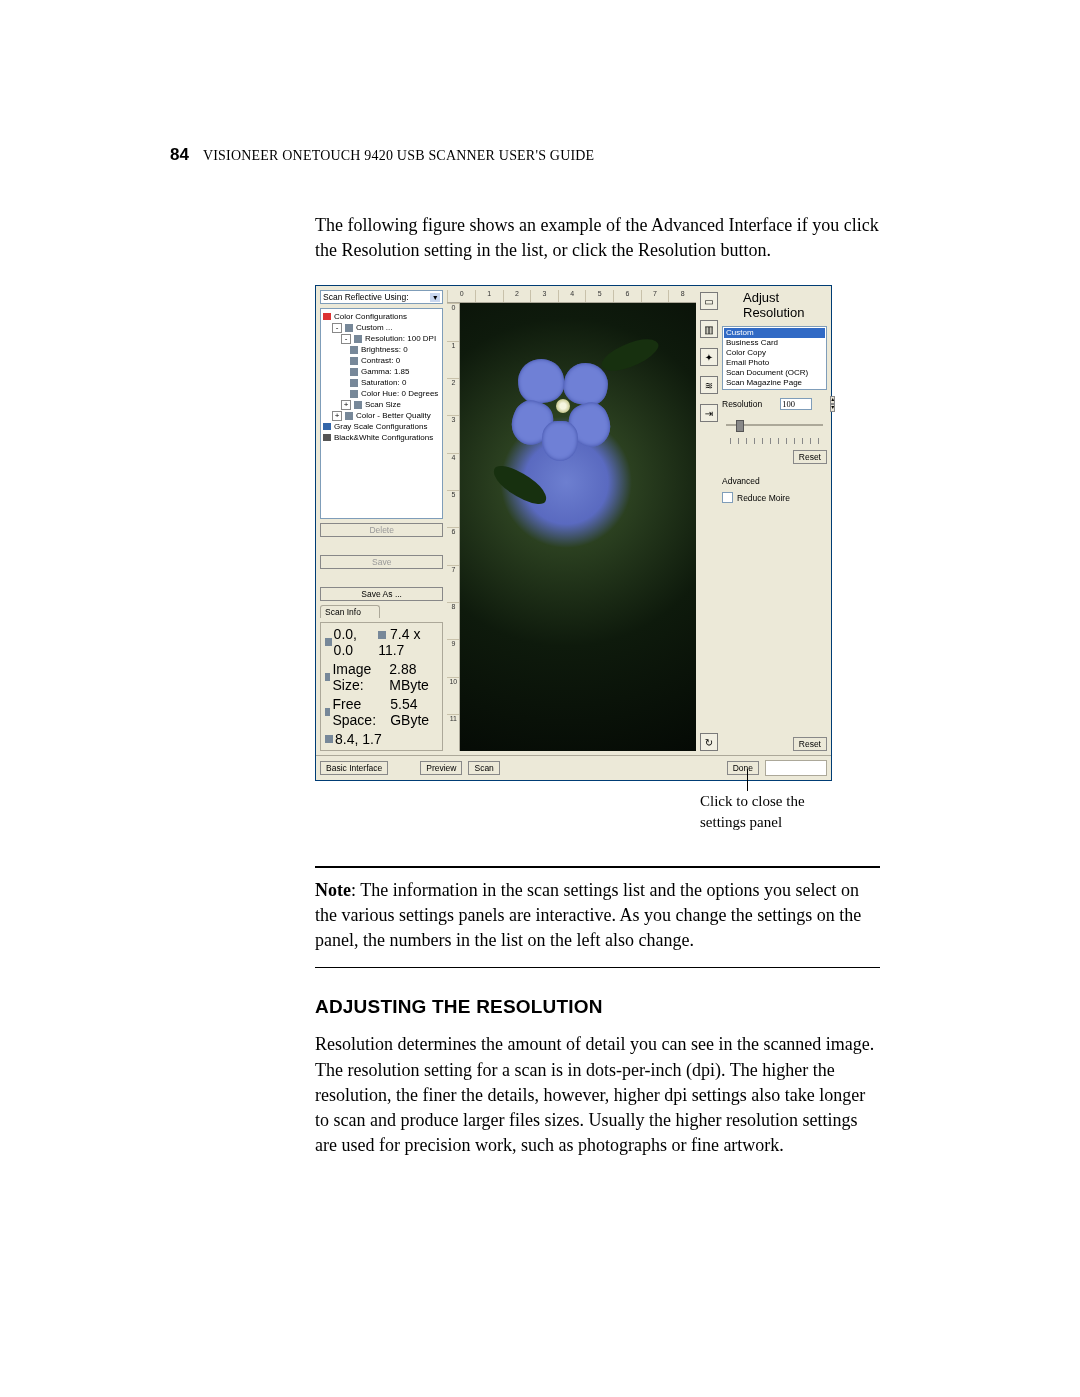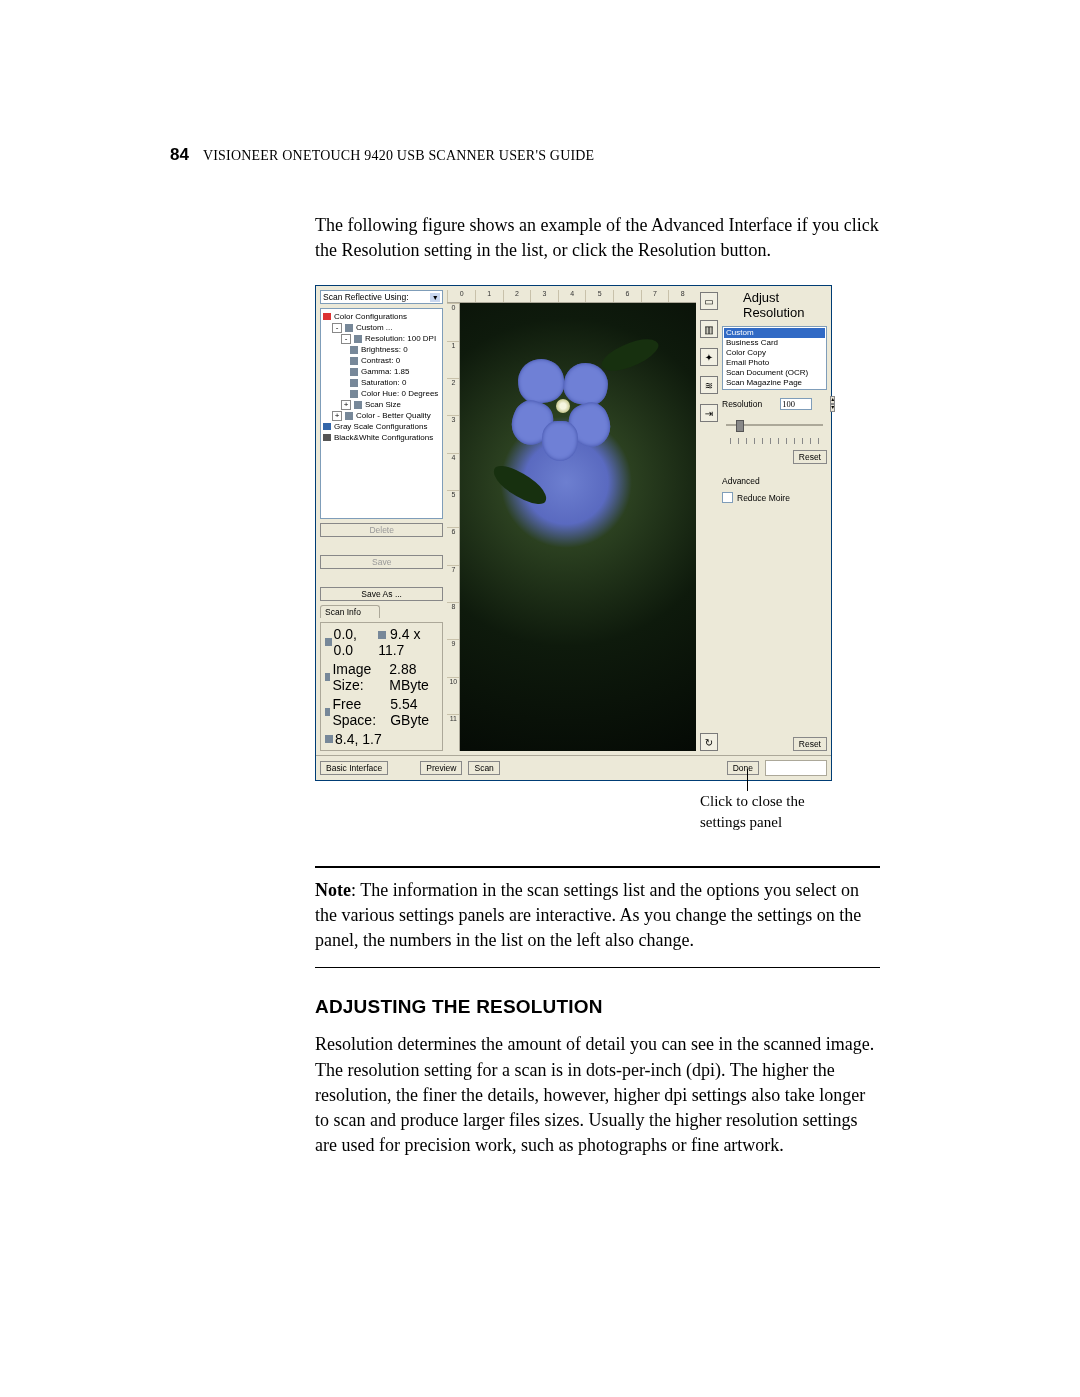--- a/index.html
+++ b/index.html
@@ -258,21 +258,21 @@
             <button class="btn">Save As ...</button>
           </div>
 
           <div class="tab">Scan Info</div>
           <div class="info-box">
             <div class="info-row">
               <span class="lbl">
                   <span class="tiny-ico"></span>
                   <span>0.0, 0.0</span>
                 </span>
-              <span class="val"><span class="tiny-ico"></span> <span>9.4 x 11.7</span></span>
+              <span class="val"><span class="tiny-ico"></span> <span>7.4 x 11.7</span></span>
             </div>
             <div class="info-row">
               <span class="lbl">
                   <span class="tiny-ico"></span>
                   <span>Image Size:</span>
                 </span>
               <span class="val">2.88 MByte</span>
             </div>
             <div class="info-row">
               <span class="lbl">

